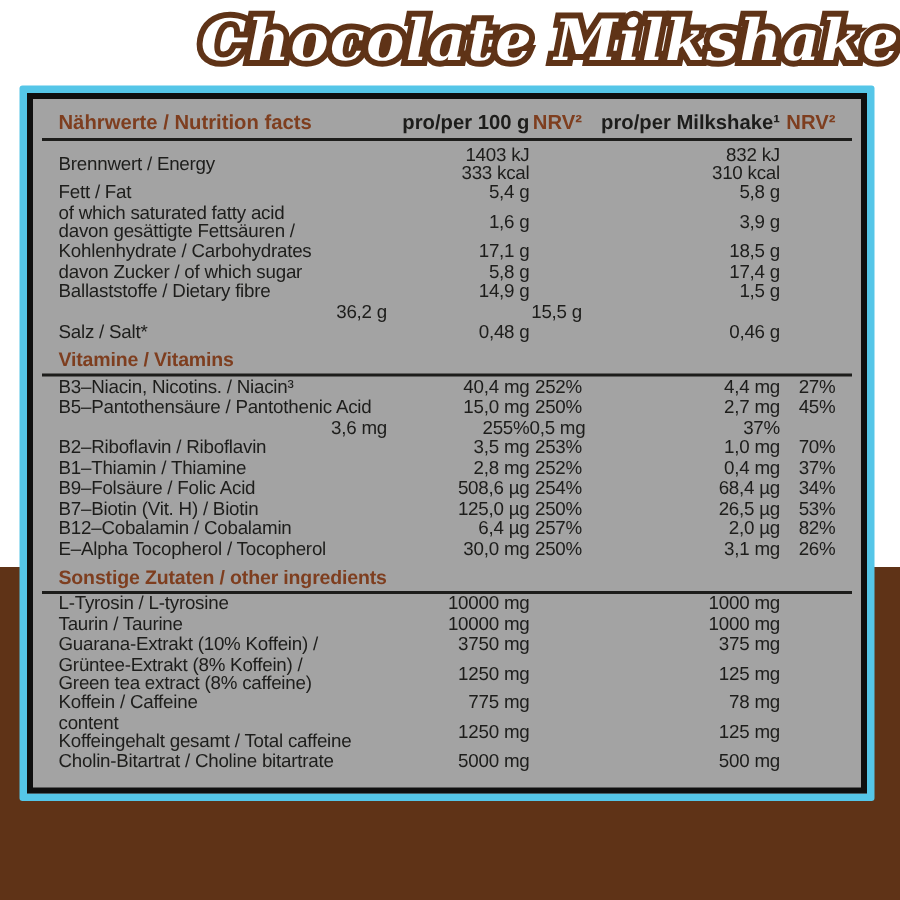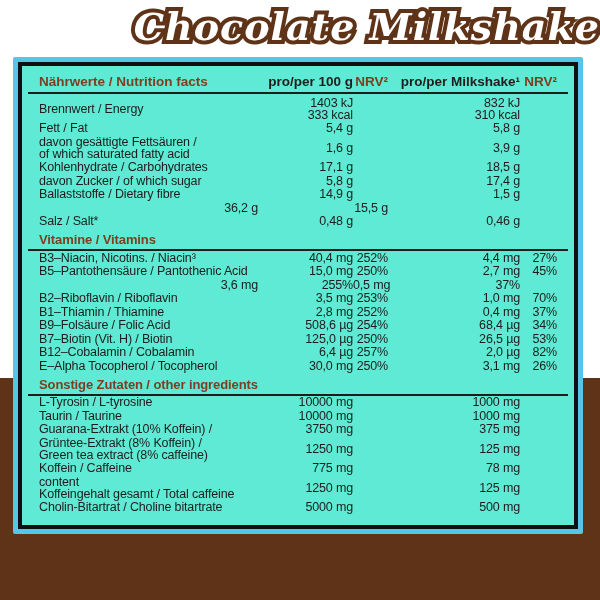--- a/index.html
+++ b/index.html
@@ -25,21 +25,21 @@
     color:var(--brown);
     -webkit-text-stroke:8px var(--brown);
     text-shadow:0 2px 0 var(--brown),0 -2px 0 var(--brown),2px 0 0 var(--brown),-2px 0 0 var(--brown);
   }
   .title .fill{color:#ffffff;}
   .panel{
     position:absolute;left:13px;top:57px;width:570px;height:477px;
     background:var(--cyan);padding:5px;box-sizing:border-box;border-radius:2px;z-index:2;
   }
   .panel-inner{
-    background:#5eead4;border:4px solid #0f0f0f;width:100%;height:100%;
+    background:#a3a3a3;border:4px solid #0f0f0f;width:100%;height:100%;
     box-sizing:border-box;overflow:hidden;
   }
   .thead,.row{
     display:grid;grid-template-columns:1fr 95px 35px 132px 37px;
     align-items:center;
   }
   .thead{padding:8px 17px 3px 17px;font-weight:bold;font-size:13.5px;}
   .thead .label,.thead .nrv{color:var(--rust);}
   .num{text-align:right;white-space:nowrap;}
   .rule{border-top:2px solid var(--ink);margin:0 6px;}
@@ -98,22 +98,22 @@
               <div>5,4 g</div>
             </div>
             <div class="num"></div>
             <div class="num">
               <div>5,8 g</div>
             </div>
             <div class="num"></div>
           </div>
           <div class="row">
             <div class="label">
+              <div>of which saturated fatty acid</div>
               <div>davon gesättigte Fettsäuren /</div>
-              <div>of which saturated fatty acid</div>
             </div>
             <div class="num">
               <div>1,6 g</div>
             </div>
             <div class="num"></div>
             <div class="num">
               <div>3,9 g</div>
             </div>
             <div class="num"></div>
           </div>

